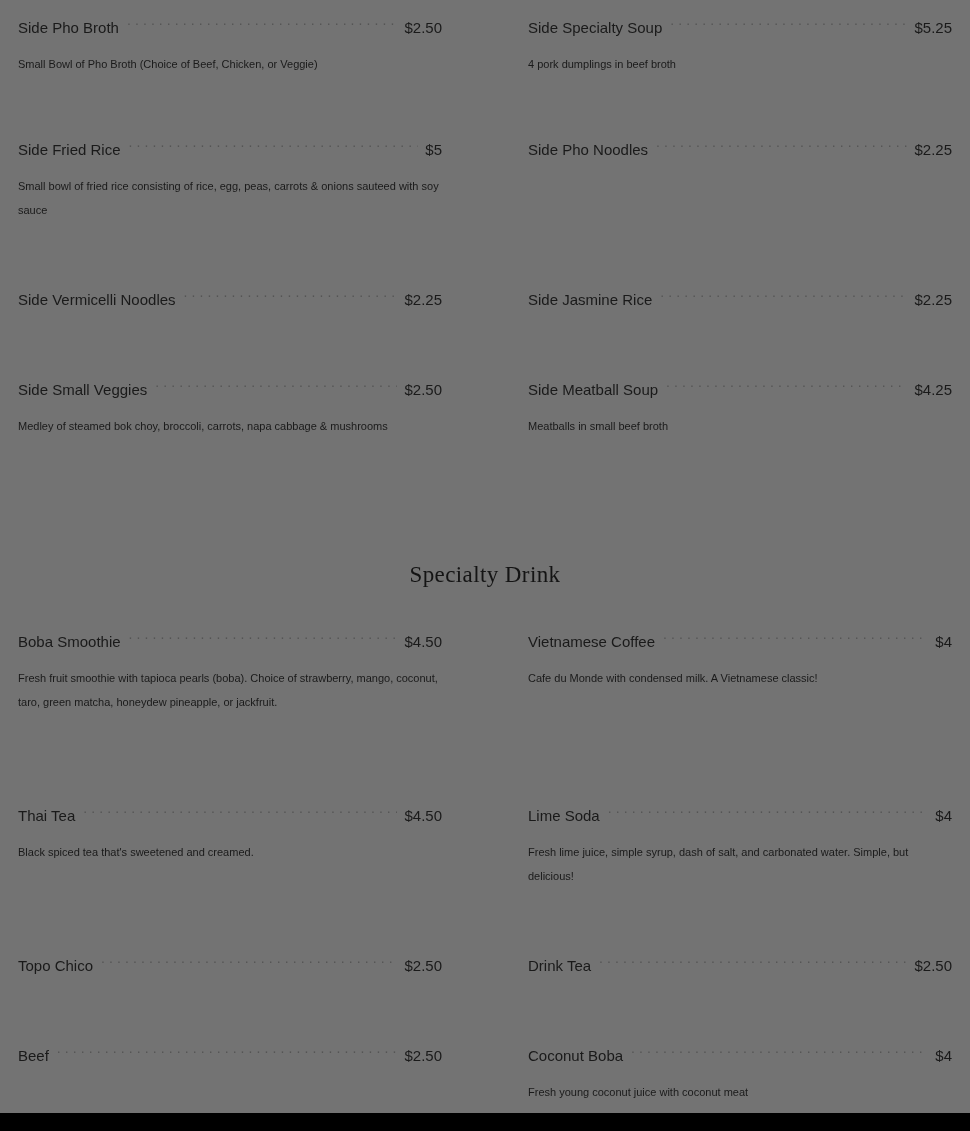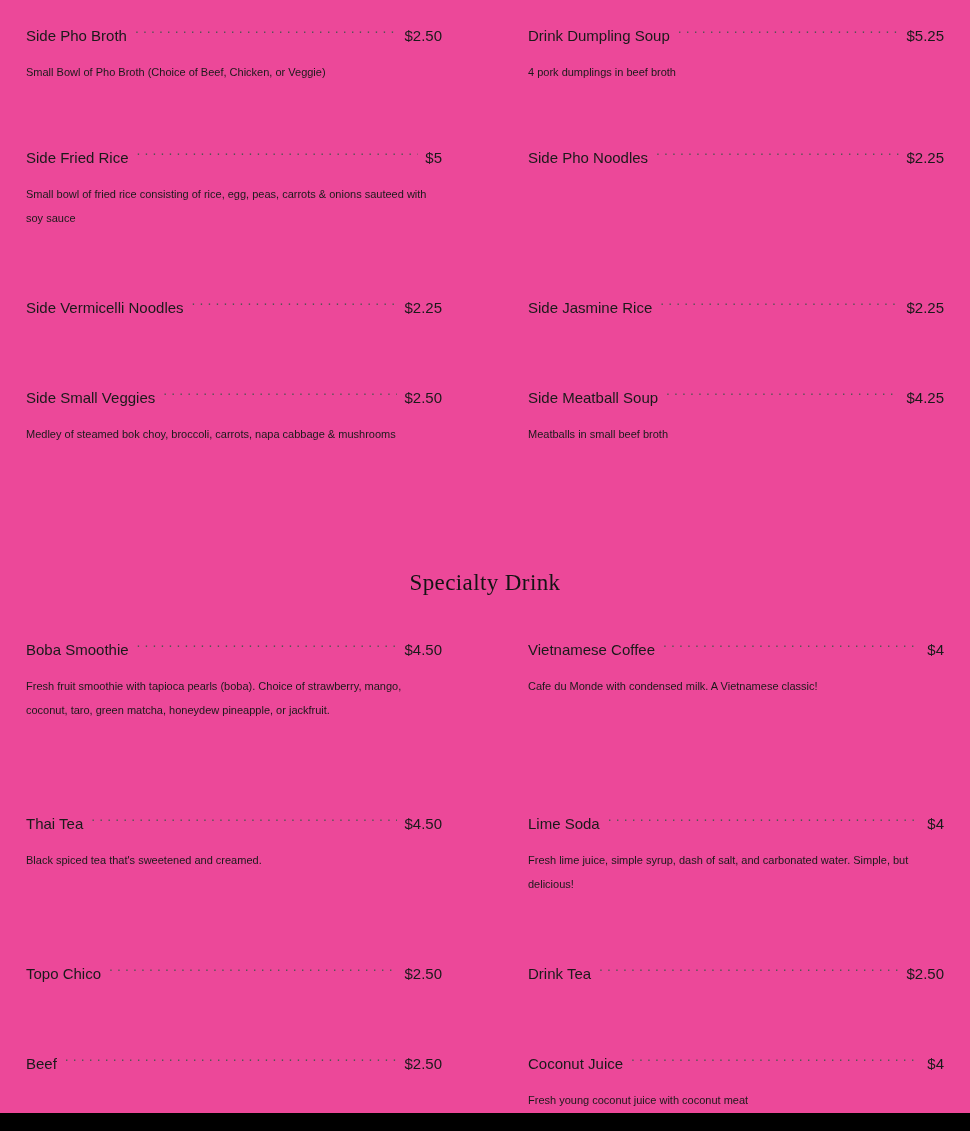--- a/index.html
+++ b/index.html
@@ -12,23 +12,23 @@
     width: 970px;
     height: 1131px;
     font-family: "Liberation Sans", sans-serif;
     color: #1a1a1a;
     position: relative;
     overflow: hidden;
   }
   .page {
     width: 970px;
     height: 1131px;
-    padding: 8px;
+    padding: 0;
     position: relative;
-    background: #ec4899;
+    background: #737373;
   }
   .section {
     padding: 0 18px;
   }
   .grid {
     display: grid;
     grid-template-columns: 1fr 1fr;
     column-gap: 86px;
   }
   .item {
@@ -111,21 +111,21 @@
         <div class="item-head">
           <span class="item-name">Side Pho Broth</span>
           <span class="dots"></span>
           <span class="item-price">$2.50</span>
         </div>
         <div class="item-desc">Small Bowl of Pho Broth (Choice of Beef, Chicken, or Veggie)</div>
       </div>
 
       <div class="item" style="height:122px;">
         <div class="item-head">
-          <span class="item-name">Drink Dumpling Soup</span>
+          <span class="item-name">Side Specialty Soup</span>
           <span class="dots"></span>
           <span class="item-price">$5.25</span>
         </div>
         <div class="item-desc">4 pork dumplings in beef broth</div>
       </div>
 
       <div class="item" style="height:150px;">
         <div class="item-head">
           <span class="item-name">Side Fried Rice</span>
           <span class="dots"></span>
@@ -244,21 +244,21 @@
       <div class="item" style="height:70px;">
         <div class="item-head">
           <span class="item-name">Beef</span>
           <span class="dots"></span>
           <span class="item-price">$2.50</span>
         </div>
       </div>
 
       <div class="item" style="height:70px;">
         <div class="item-head">
-          <span class="item-name">Coconut Juice</span>
+          <span class="item-name">Coconut Boba</span>
           <span class="dots"></span>
           <span class="item-price">$4</span>
         </div>
         <div class="item-desc">Fresh young coconut juice with coconut meat</div>
       </div>
 
     </div>
   </div>
 
   <div class="footer-bar"></div>

